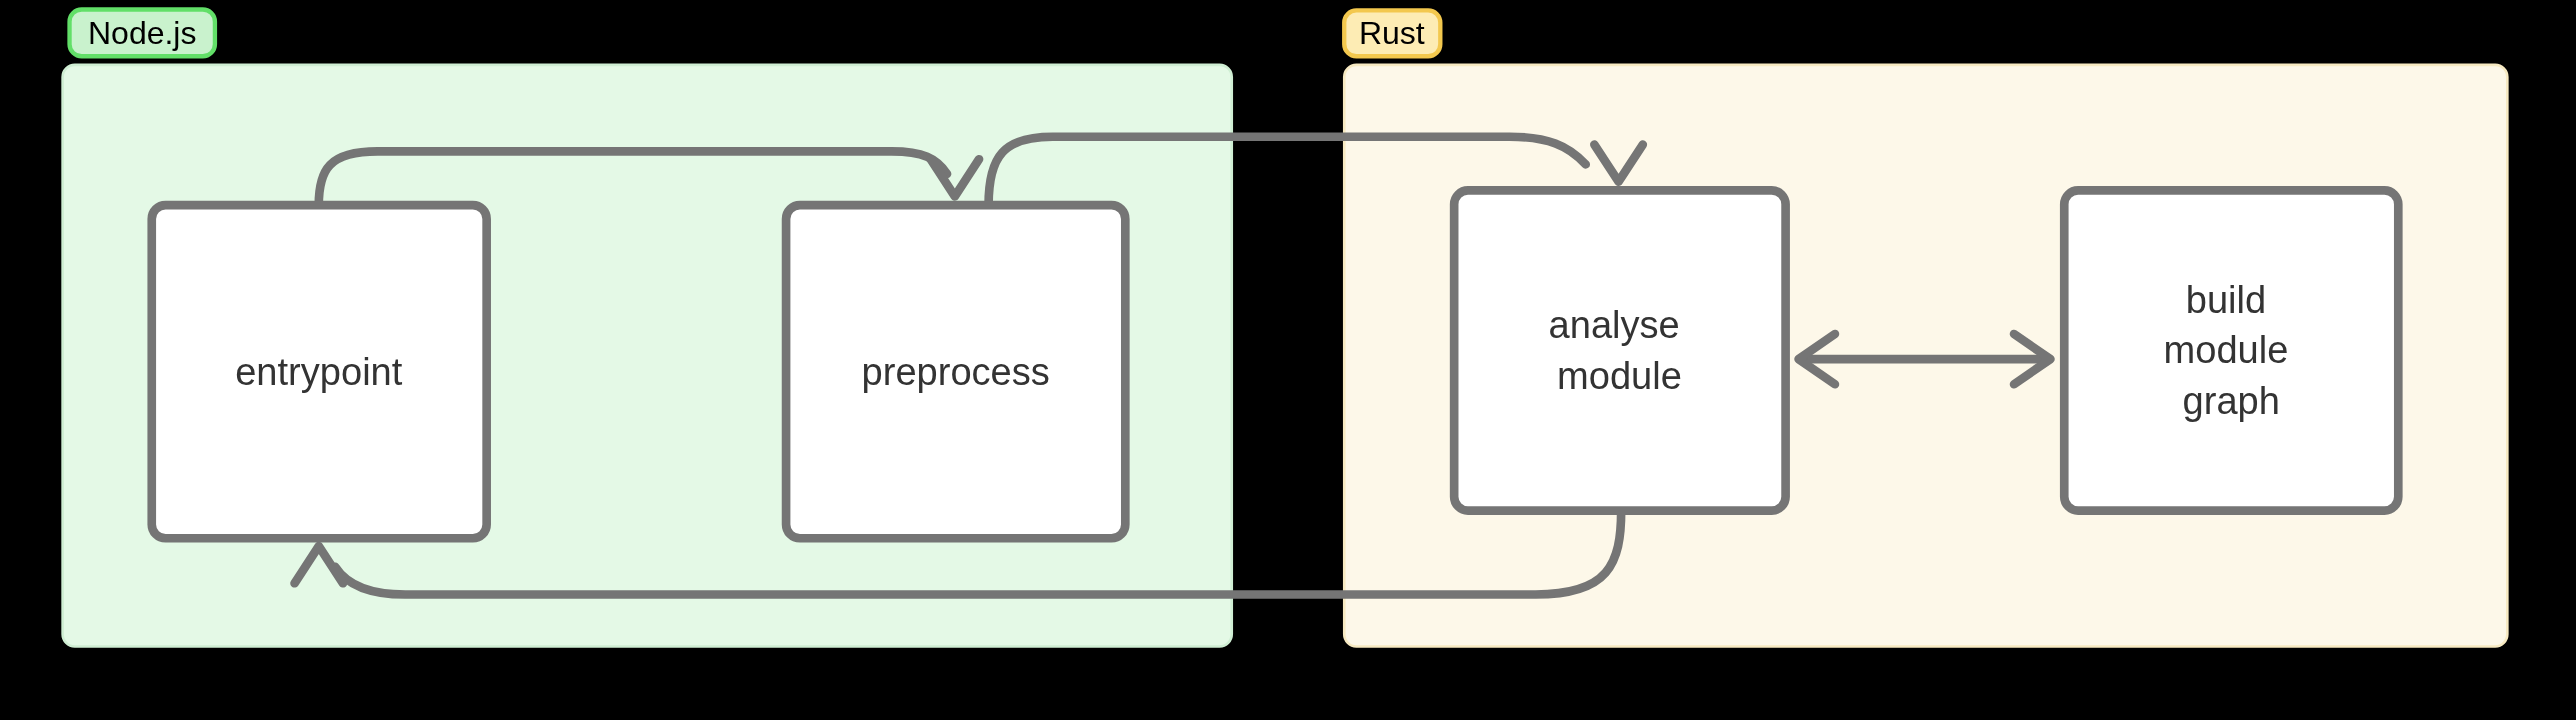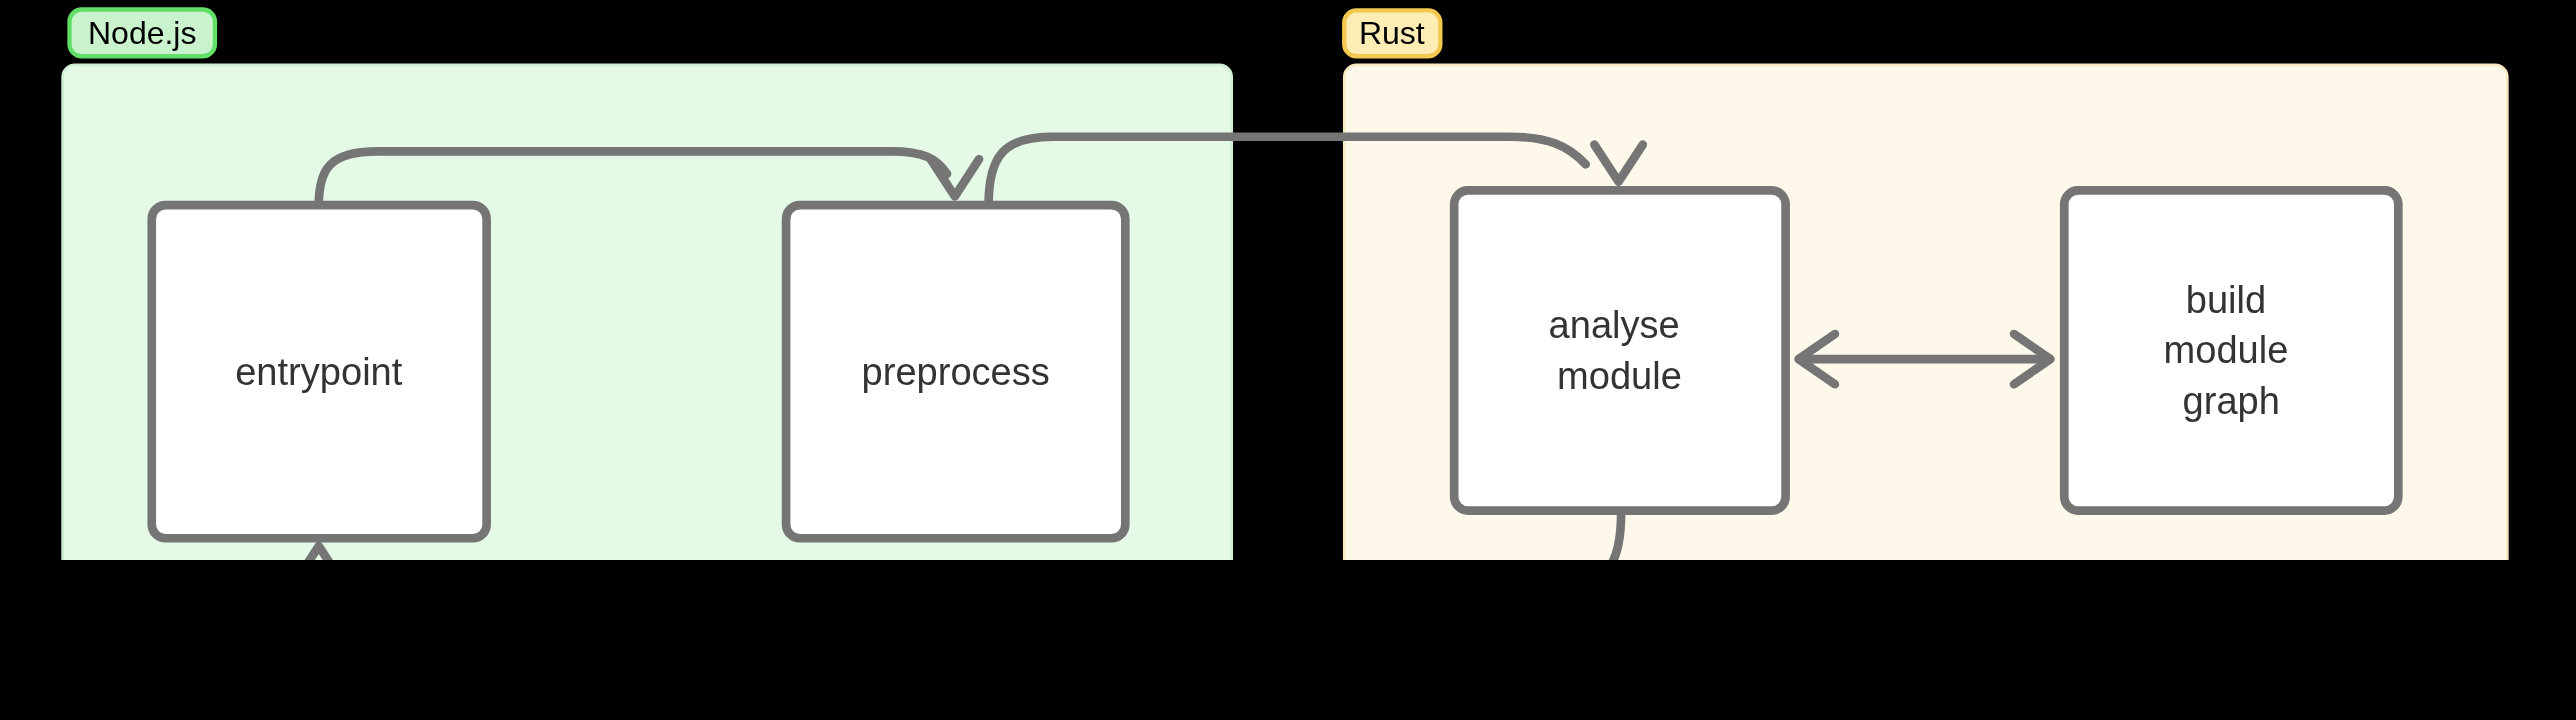--- a/index.html
+++ b/index.html
@@ -2,21 +2,21 @@
 <html style="font-size:14px"><head>
 <meta charset="utf-8">
 <style>
   html, body {
     margin: 0;
     padding: 0;
     background: #000000;
   }
   .stage {
     width: 2576px;
-    height: 560px;
+    height: 720px;
     background: #000000;
     position: relative;
     overflow: hidden;
   }
   svg { display: block; width: 2576px; height: 720px; }
 
   .grp-green  { fill: #e4f9e6; stroke: #cfeed3; stroke-width: 3; }
   .grp-yellow { fill: #fdf8e9; stroke: #f7eac2; stroke-width: 3; }
 
   .pill-green  { fill: #c9f2cd; stroke: #62df68; stroke-width: 5; }

